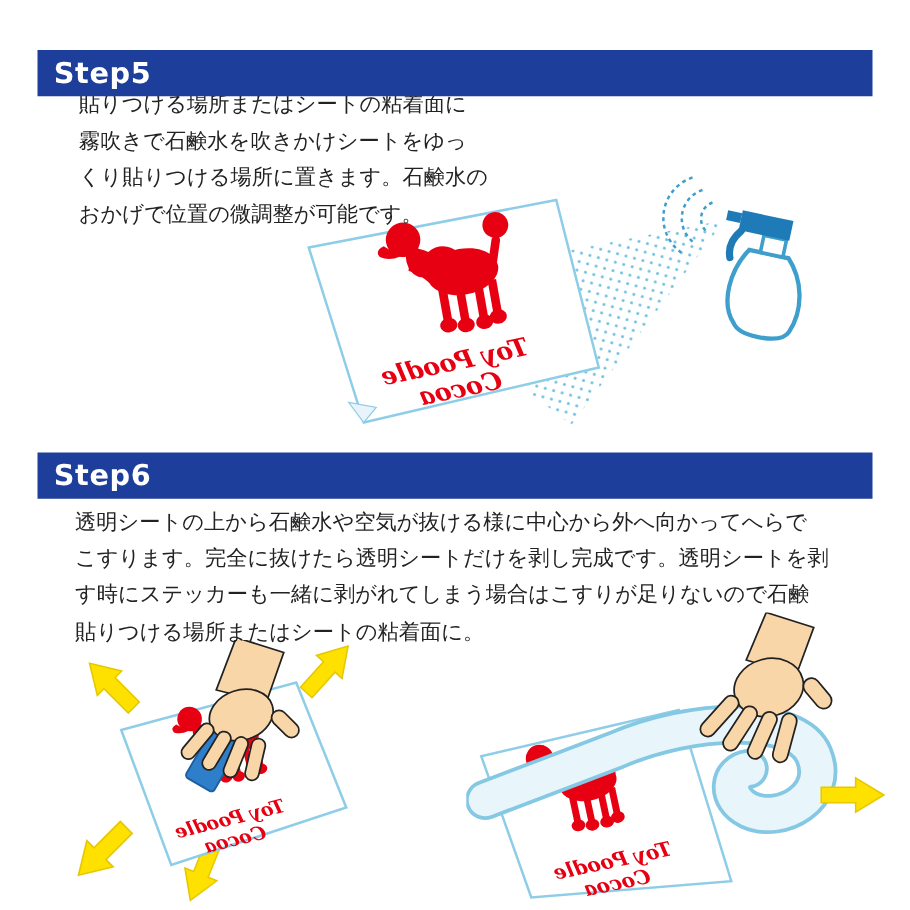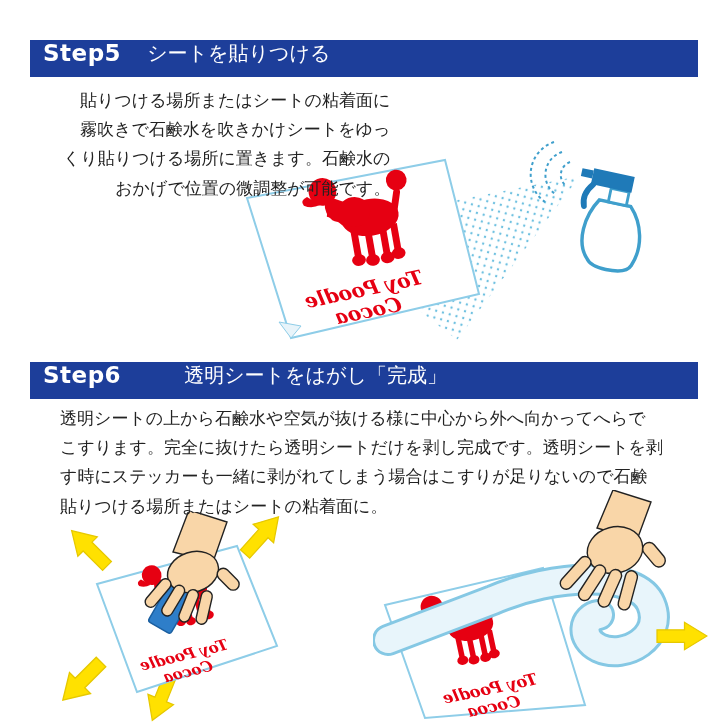--- a/index.html
+++ b/index.html
@@ -2,31 +2,31 @@
 <html><head>
 <meta charset="utf-8">
 <style>
   html,body{margin:0;padding:0;}
   body{
     width:728px;height:728px;position:relative;background:#ffffff;
     font-family:"DejaVu Sans","Liberation Sans",sans-serif;overflow:hidden;
   }
   .step-header{
     position:absolute;left:30px;width:668px;height:37px;
-    background:#1d3e9a;color:#ffffff;display:flex;align-items:flex-start;z-index:3;
+    background:#1d3e9a;color:#ffffff;display:flex;align-items:center;z-index:3;
   }
   .step-label{font-size:23px;font-weight:bold;margin-left:13px;letter-spacing:.5px;}
   .step-title{font-size:20px;margin-left:26px;}
   .step-body{
     position:absolute;margin:0;color:#222222;font-size:17px;line-height:1.72;
     white-space:pre-line;z-index:2;
   }
   #step5-header{top:40px;}
   #step6-header{top:362px;gap:37px;}
-  #step5-body{left:63px;top:86px;text-align:right;}
+  #step5-body{left:63px;top:70px;}
   #step6-body{left:60px;top:404px;}
   .illus{position:absolute;z-index:1;}
   #illus-step5{left:205px;top:138px;}
   #illus-step6-left{left:45px;top:512px;}
   #illus-step6-right{left:373px;top:490px;}
   .sticker-text{
     font-family:"DejaVu Serif","Liberation Serif",serif;
     font-style:italic;font-weight:bold;fill:#e60012;
   }
 </style>
@@ -54,21 +54,20 @@
       <ellipse cx="76" cy="78" rx="6" ry="5"></ellipse>
     </g>
     <g id="arrow-shape">
       <polygon points="0,-5 22,-5 22,-11 40,0 22,11 22,5 0,5" fill="#ffe100" stroke="#e6c800" stroke-width="1"></polygon>
     </g>
   </defs>
 </svg>
 
 <div class="step-header" id="step5-header">
   <span class="step-label">Step5</span>
-  <span class="step-title">シートを貼りつける</span>
 </div>
 <p class="step-body" id="step5-body">貼りつける場所またはシートの粘着面に
 霧吹きで石鹸水を吹きかけシートをゆっ
 くり貼りつける場所に置きます。石鹸水の
 おかげで位置の微調整が可能です。</p>
 
 <svg class="illus" id="illus-step5" width="490" height="215" viewBox="0 0 490 215">
   <defs>
     <pattern id="mist-dots" width="7" height="7" patternUnits="userSpaceOnUse" patternTransform="rotate(15)">
       <circle cx="2" cy="2" r="1.2" fill="#6cc0e0"></circle>
@@ -97,21 +96,20 @@
     <path d="M-16,-18 C-26,-2 -28,22 -16,34 Q-12,40 2,40 Q20,40 23,32 C30,14 24,-6 12,-18 Z" fill="#ffffff" stroke="#3f9fcc" stroke-width="3"></path>
     <rect x="-8" y="-30" width="16" height="12" fill="#ffffff" stroke="#3f9fcc" stroke-width="2.5"></rect>
     <path d="M-26,-44 h36 v14 h-36 z" fill="#1f7ab8"></path>
     <rect x="-36" y="-42" width="10" height="7" fill="#1f7ab8"></rect>
     <path d="M-24,-30 q-8 10 -4 20" fill="none" stroke="#1f7ab8" stroke-width="5" stroke-linecap="round"></path>
   </g>
 </svg>
 
 <div class="step-header" id="step6-header">
   <span class="step-label">Step6</span>
-  <span class="step-title">透明シートをはがし「完成」</span>
 </div>
 <p class="step-body" id="step6-body">透明シートの上から石鹸水や空気が抜ける様に中心から外へ向かってへらで
 こすります。完全に抜けたら透明シートだけを剥し完成です。透明シートを剥
 す時にステッカーも一緒に剥がれてしまう場合はこすりが足りないので石鹸
 貼りつける場所またはシートの粘着面に。</p>
 
 <svg class="illus" id="illus-step6-left" width="280" height="210" viewBox="0 0 280 210">
   <g>
     <use href="#arrow-shape" transform="translate(62,54) rotate(-135) scale(1.25)"></use>
     <use href="#arrow-shape" transform="translate(200,42) rotate(-48) scale(1.25)"></use>

